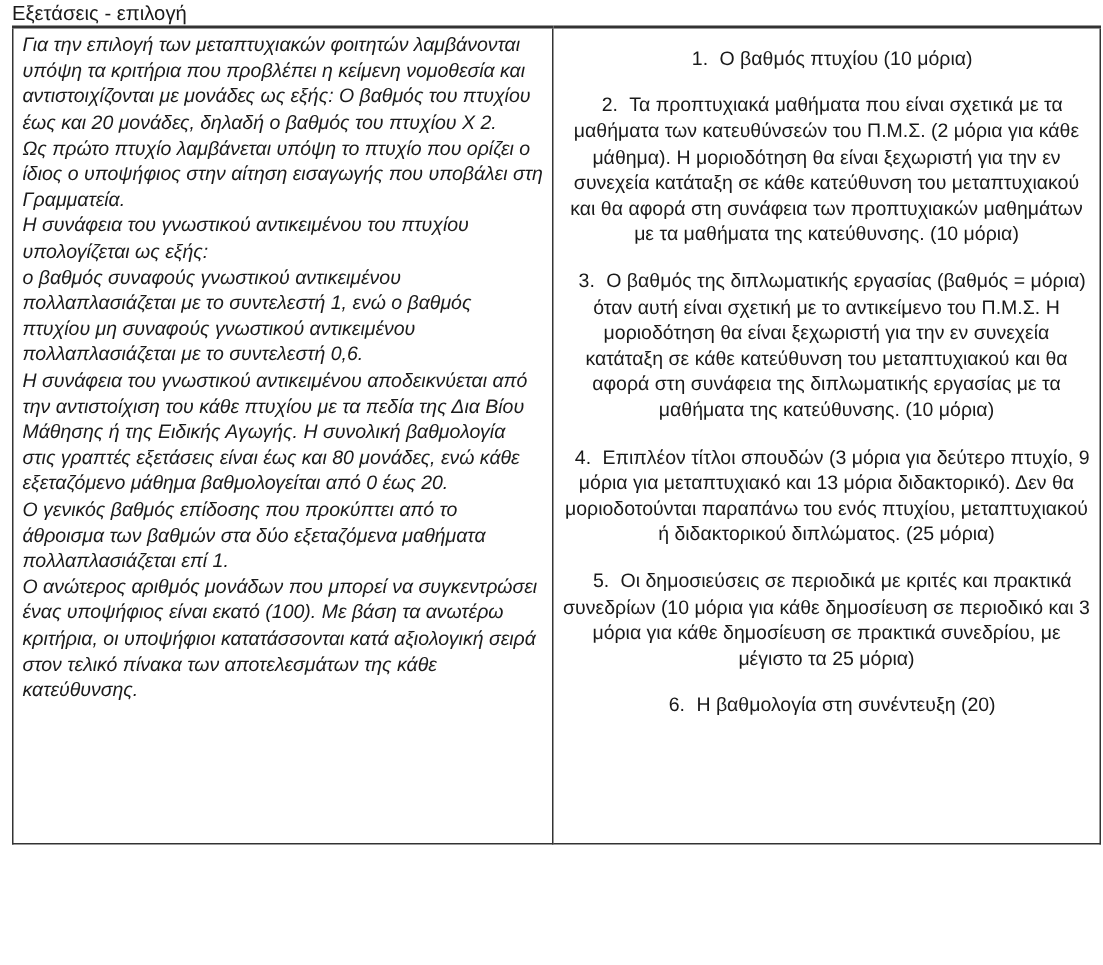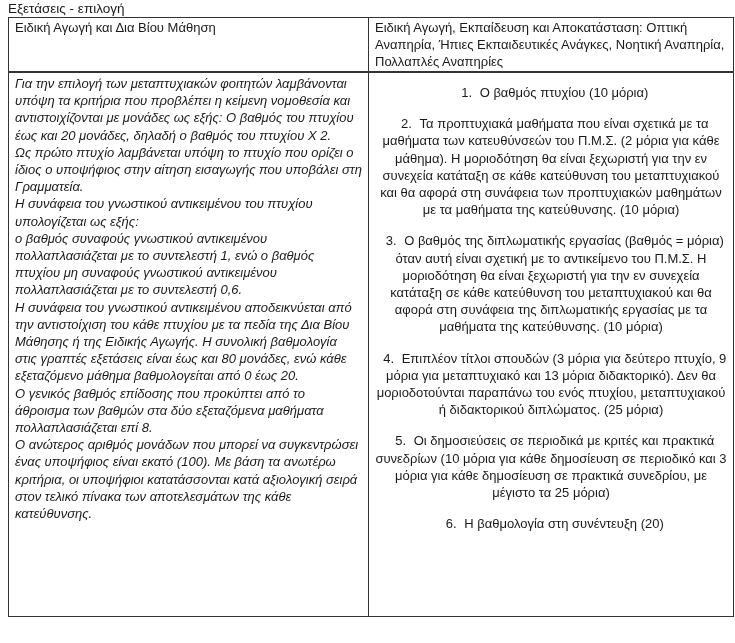--- a/index.html
+++ b/index.html
@@ -35,32 +35,28 @@
 <body>
 
 <div class="title">Εξετάσεις - επιλογή</div>
 
 <table class="main">
   <colgroup>
       <col class="c1">
       <col class="c2">
     </colgroup>
   <tbody>
-      <tr class="r-prog">
-    <td>Ειδική Αγωγή και Δια Βίου Μάθηση</td>
-    <td>Ειδική Αγωγή, Εκπαίδευση και Αποκατάσταση: Οπτική Αναπηρία, Ήπιες Εκπαιδευτικές Ανάγκες, Νοητική Αναπηρία, Πολλαπλές Αναπηρίες</td>
-  </tr>
   <tr class="r-body">
     <td class="left">
       <p class="para">Για την επιλογή των μεταπτυχιακών φοιτητών λαμβάνονται υπόψη τα κριτήρια που προβλέπει η κείμενη νομοθεσία και αντιστοιχίζονται με μονάδες ως εξής: Ο βαθμός του πτυχίου έως και 20 μονάδες, δηλαδή ο βαθμός του πτυχίου Χ 2.</p>
       <p class="para"> Ως πρώτο πτυχίο λαμβάνεται υπόψη το πτυχίο που ορίζει ο ίδιος ο υποψήφιος στην αίτηση εισαγωγής που υποβάλει στη Γραμματεία.</p>
       <p class="para"> Η συνάφεια του γνωστικού αντικειμένου του πτυχίου υπολογίζεται ως εξής:</p>
       <p class="para">ο βαθμός συναφούς γνωστικού αντικειμένου πολλαπλασιάζεται με το συντελεστή 1, ενώ ο βαθμός πτυχίου μη συναφούς γνωστικού αντικειμένου πολλαπλασιάζεται με το συντελεστή 0,6.</p>
       <p class="para">Η συνάφεια του γνωστικού αντικειμένου αποδεικνύεται από την αντιστοίχιση του κάθε πτυχίου με τα πεδία της Δια Βίου Μάθησης ή της Ειδικής Αγωγής. Η συνολική βαθμολογία στις γραπτές εξετάσεις είναι έως και 80 μονάδες, ενώ κάθε εξεταζόμενο μάθημα βαθμολογείται από 0 έως 20.</p>
-      <p class="para"> Ο γενικός βαθμός επίδοσης που προκύπτει από το άθροισμα των βαθμών στα δύο εξεταζόμενα μαθήματα πολλαπλασιάζεται επί 8.</p>
+      <p class="para"> Ο γενικός βαθμός επίδοσης που προκύπτει από το άθροισμα των βαθμών στα δύο εξεταζόμενα μαθήματα πολλαπλασιάζεται επί 1.</p>
       <p class="para">Ο ανώτερος αριθμός μονάδων που μπορεί να συγκεντρώσει ένας υποψήφιος είναι εκατό (100). Με βάση τα ανωτέρω κριτήρια, οι υποψήφιοι κατατάσσονται κατά αξιολογική σειρά στον τελικό πίνακα των αποτελεσμάτων της κάθε κατεύθυνσης.</p>
     </td>
     <td>
       <ul class="crit-list">
         <li class="crit-item"><span class="crit-num">1.</span><span>Ο βαθμός πτυχίου (10 μόρια)</span></li>
         <li class="crit-item"><span class="crit-num">2.</span><span>Τα προπτυχιακά μαθήματα που είναι σχετικά με τα μαθήματα των κατευθύνσεών του Π.Μ.Σ. (2 μόρια για κάθε μάθημα). Η μοριοδότηση θα είναι ξεχωριστή για την εν συνεχεία κατάταξη σε κάθε κατεύθυνση του μεταπτυχιακού και θα αφορά στη συνάφεια των προπτυχιακών μαθημάτων με τα μαθήματα της κατεύθυνσης. (10 μόρια)</span></li>
         <li class="crit-item"><span class="crit-num">3.</span><span>Ο βαθμός της διπλωματικής εργασίας (βαθμός = μόρια) όταν αυτή είναι σχετική με το αντικείμενο του Π.Μ.Σ. Η μοριοδότηση θα είναι ξεχωριστή για την εν συνεχεία κατάταξη σε κάθε κατεύθυνση του μεταπτυχιακού και θα αφορά στη συνάφεια της διπλωματικής εργασίας με τα μαθήματα της κατεύθυνσης. (10 μόρια)</span></li>
         <li class="crit-item"><span class="crit-num">4.</span><span>Επιπλέον τίτλοι σπουδών (3 μόρια για δεύτερο πτυχίο, 9 μόρια για μεταπτυχιακό και 13 μόρια διδακτορικό). Δεν θα μοριοδοτούνται παραπάνω του ενός πτυχίου, μεταπτυχιακού ή διδακτορικού διπλώματος. (25 μόρια)</span></li>
         <li class="crit-item"><span class="crit-num">5.</span><span>Οι δημοσιεύσεις σε περιοδικά με κριτές και πρακτικά συνεδρίων (10 μόρια για κάθε δημοσίευση σε περιοδικό και 3 μόρια για κάθε δημοσίευση σε πρακτικά συνεδρίου, με μέγιστο τα 25 μόρια)</span></li>
         <li class="crit-item"><span class="crit-num">6.</span><span>Η βαθμολογία στη συνέντευξη (20)</span></li>

